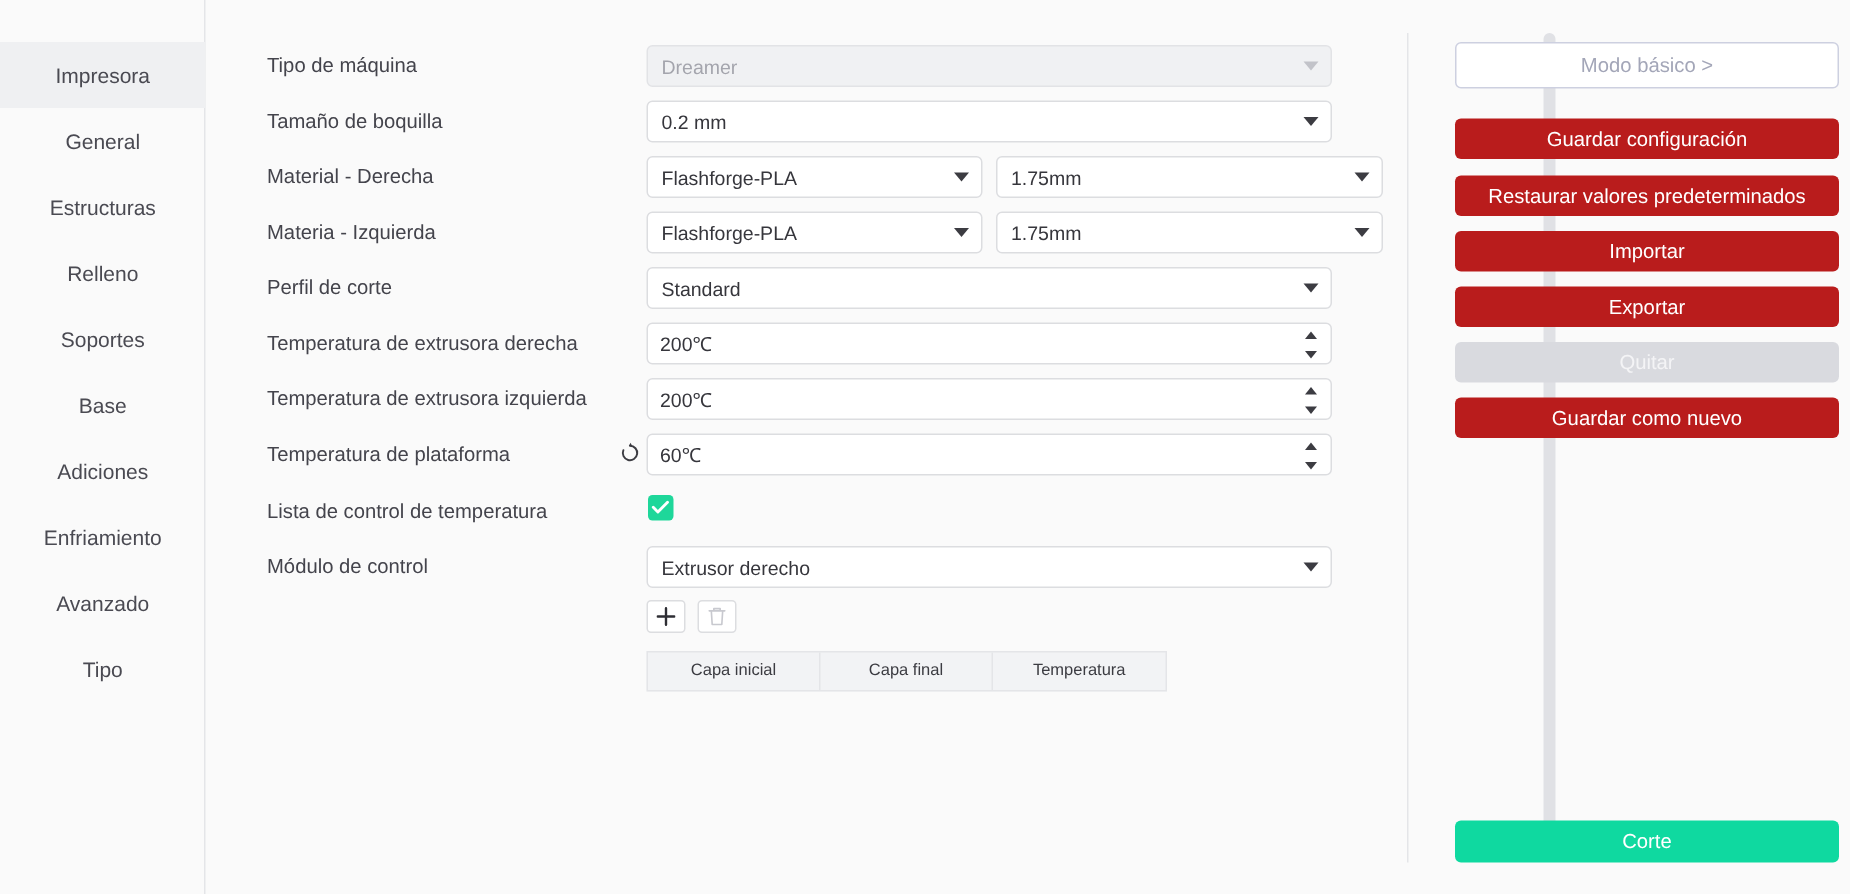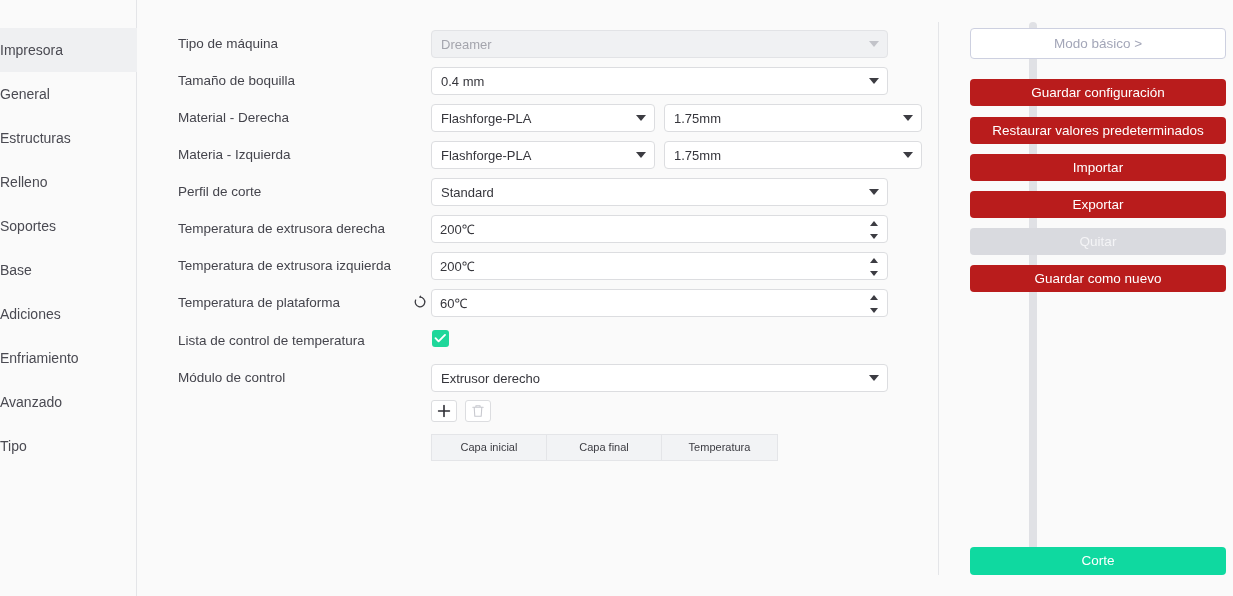--- a/index.html
+++ b/index.html
@@ -29,21 +29,21 @@
   }
   #sidebar-inner {
     position: absolute;
     left: 0;
     top: 28px;
     width: 137px;
   }
   .nav-item {
     height: 44px;
     line-height: 44px;
-    text-align: left;
+    text-align: center;
     font-size: 14px;
     color: #4a4a52;
     cursor: pointer;
     user-select: none;
   }
   .nav-item.active {
     background: #eff0f2;
   }
 
   
@@ -279,21 +279,21 @@
     <div class="lbl">Tipo de máquina</div>
     <div class="ctrl sel disabled f-wide">
       <span class="val">Dreamer</span>
       <span class="caret dim"></span>
     </div>
   </div>
 
   <div class="row" style="top:67px">
     <div class="lbl">Tamaño de boquilla</div>
     <div class="ctrl sel f-wide">
-      <span class="val">0.4 mm</span>
+      <span class="val">0.2 mm</span>
       <span class="caret"></span>
     </div>
   </div>
 
   <div class="row" style="top:104px">
     <div class="lbl">Material - Derecha</div>
     <div class="ctrl sel f-left">
       <span class="val">Flashforge-PLA</span>
       <span class="caret"></span>
     </div>

